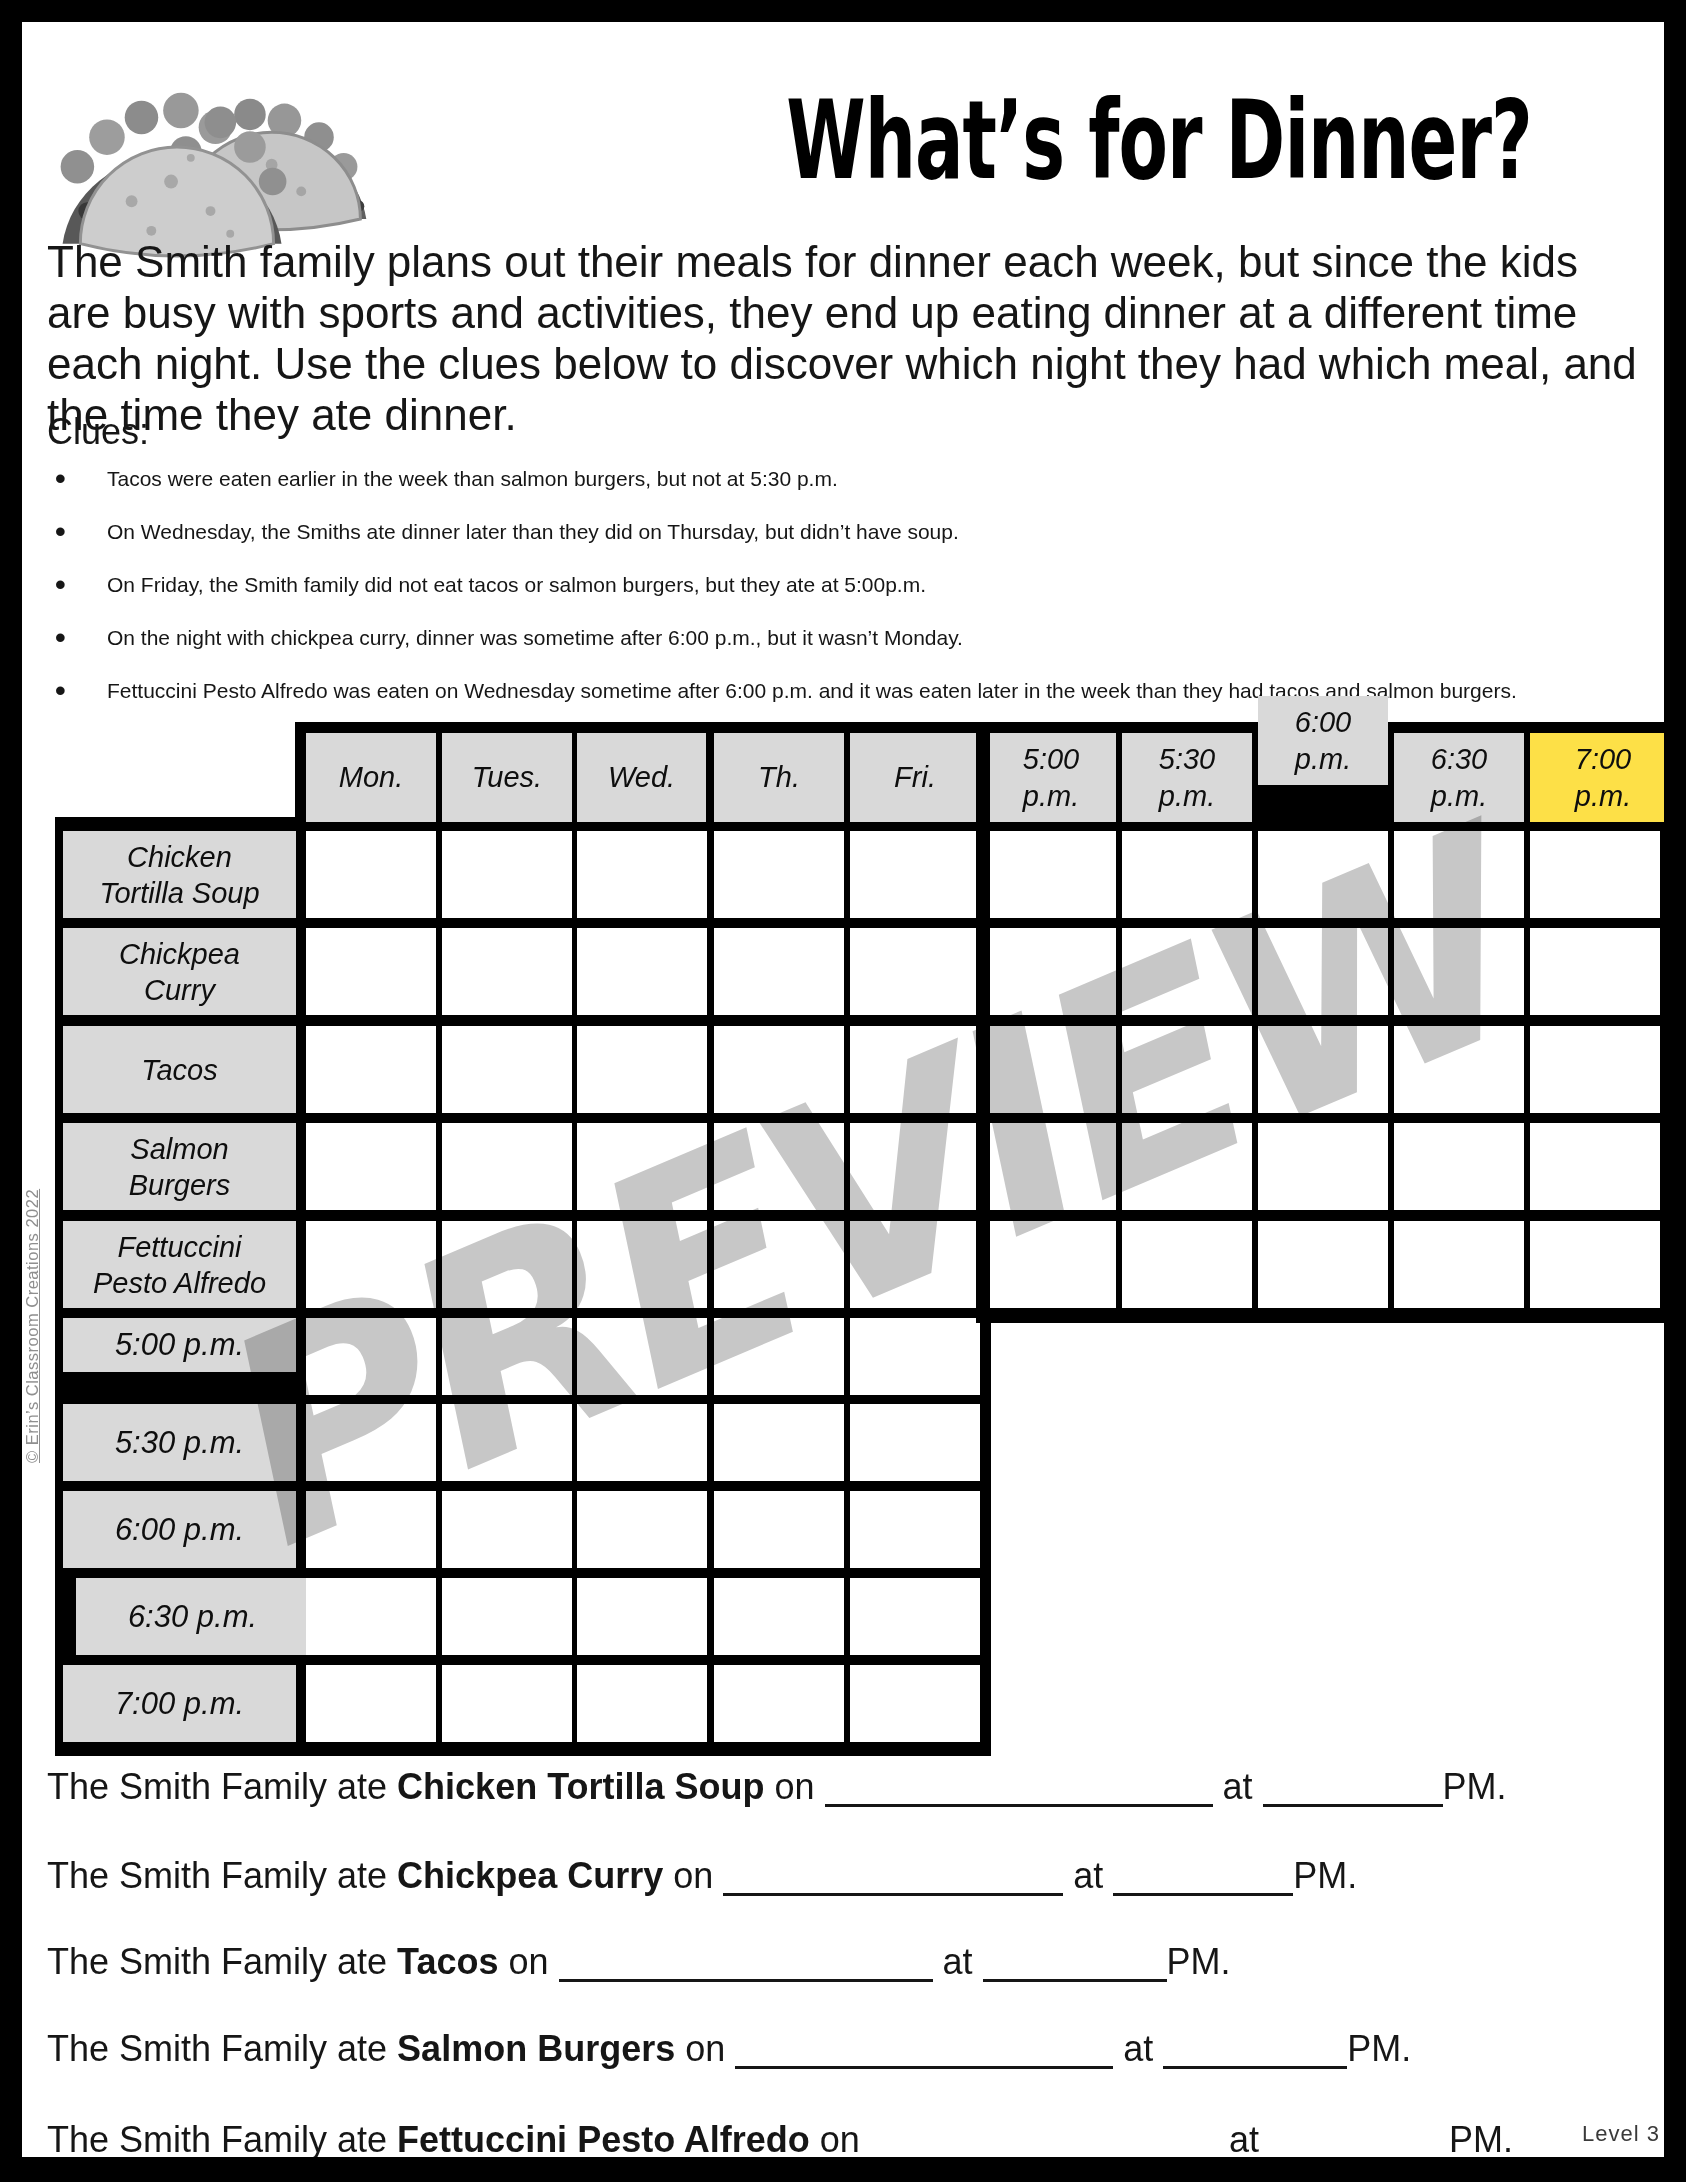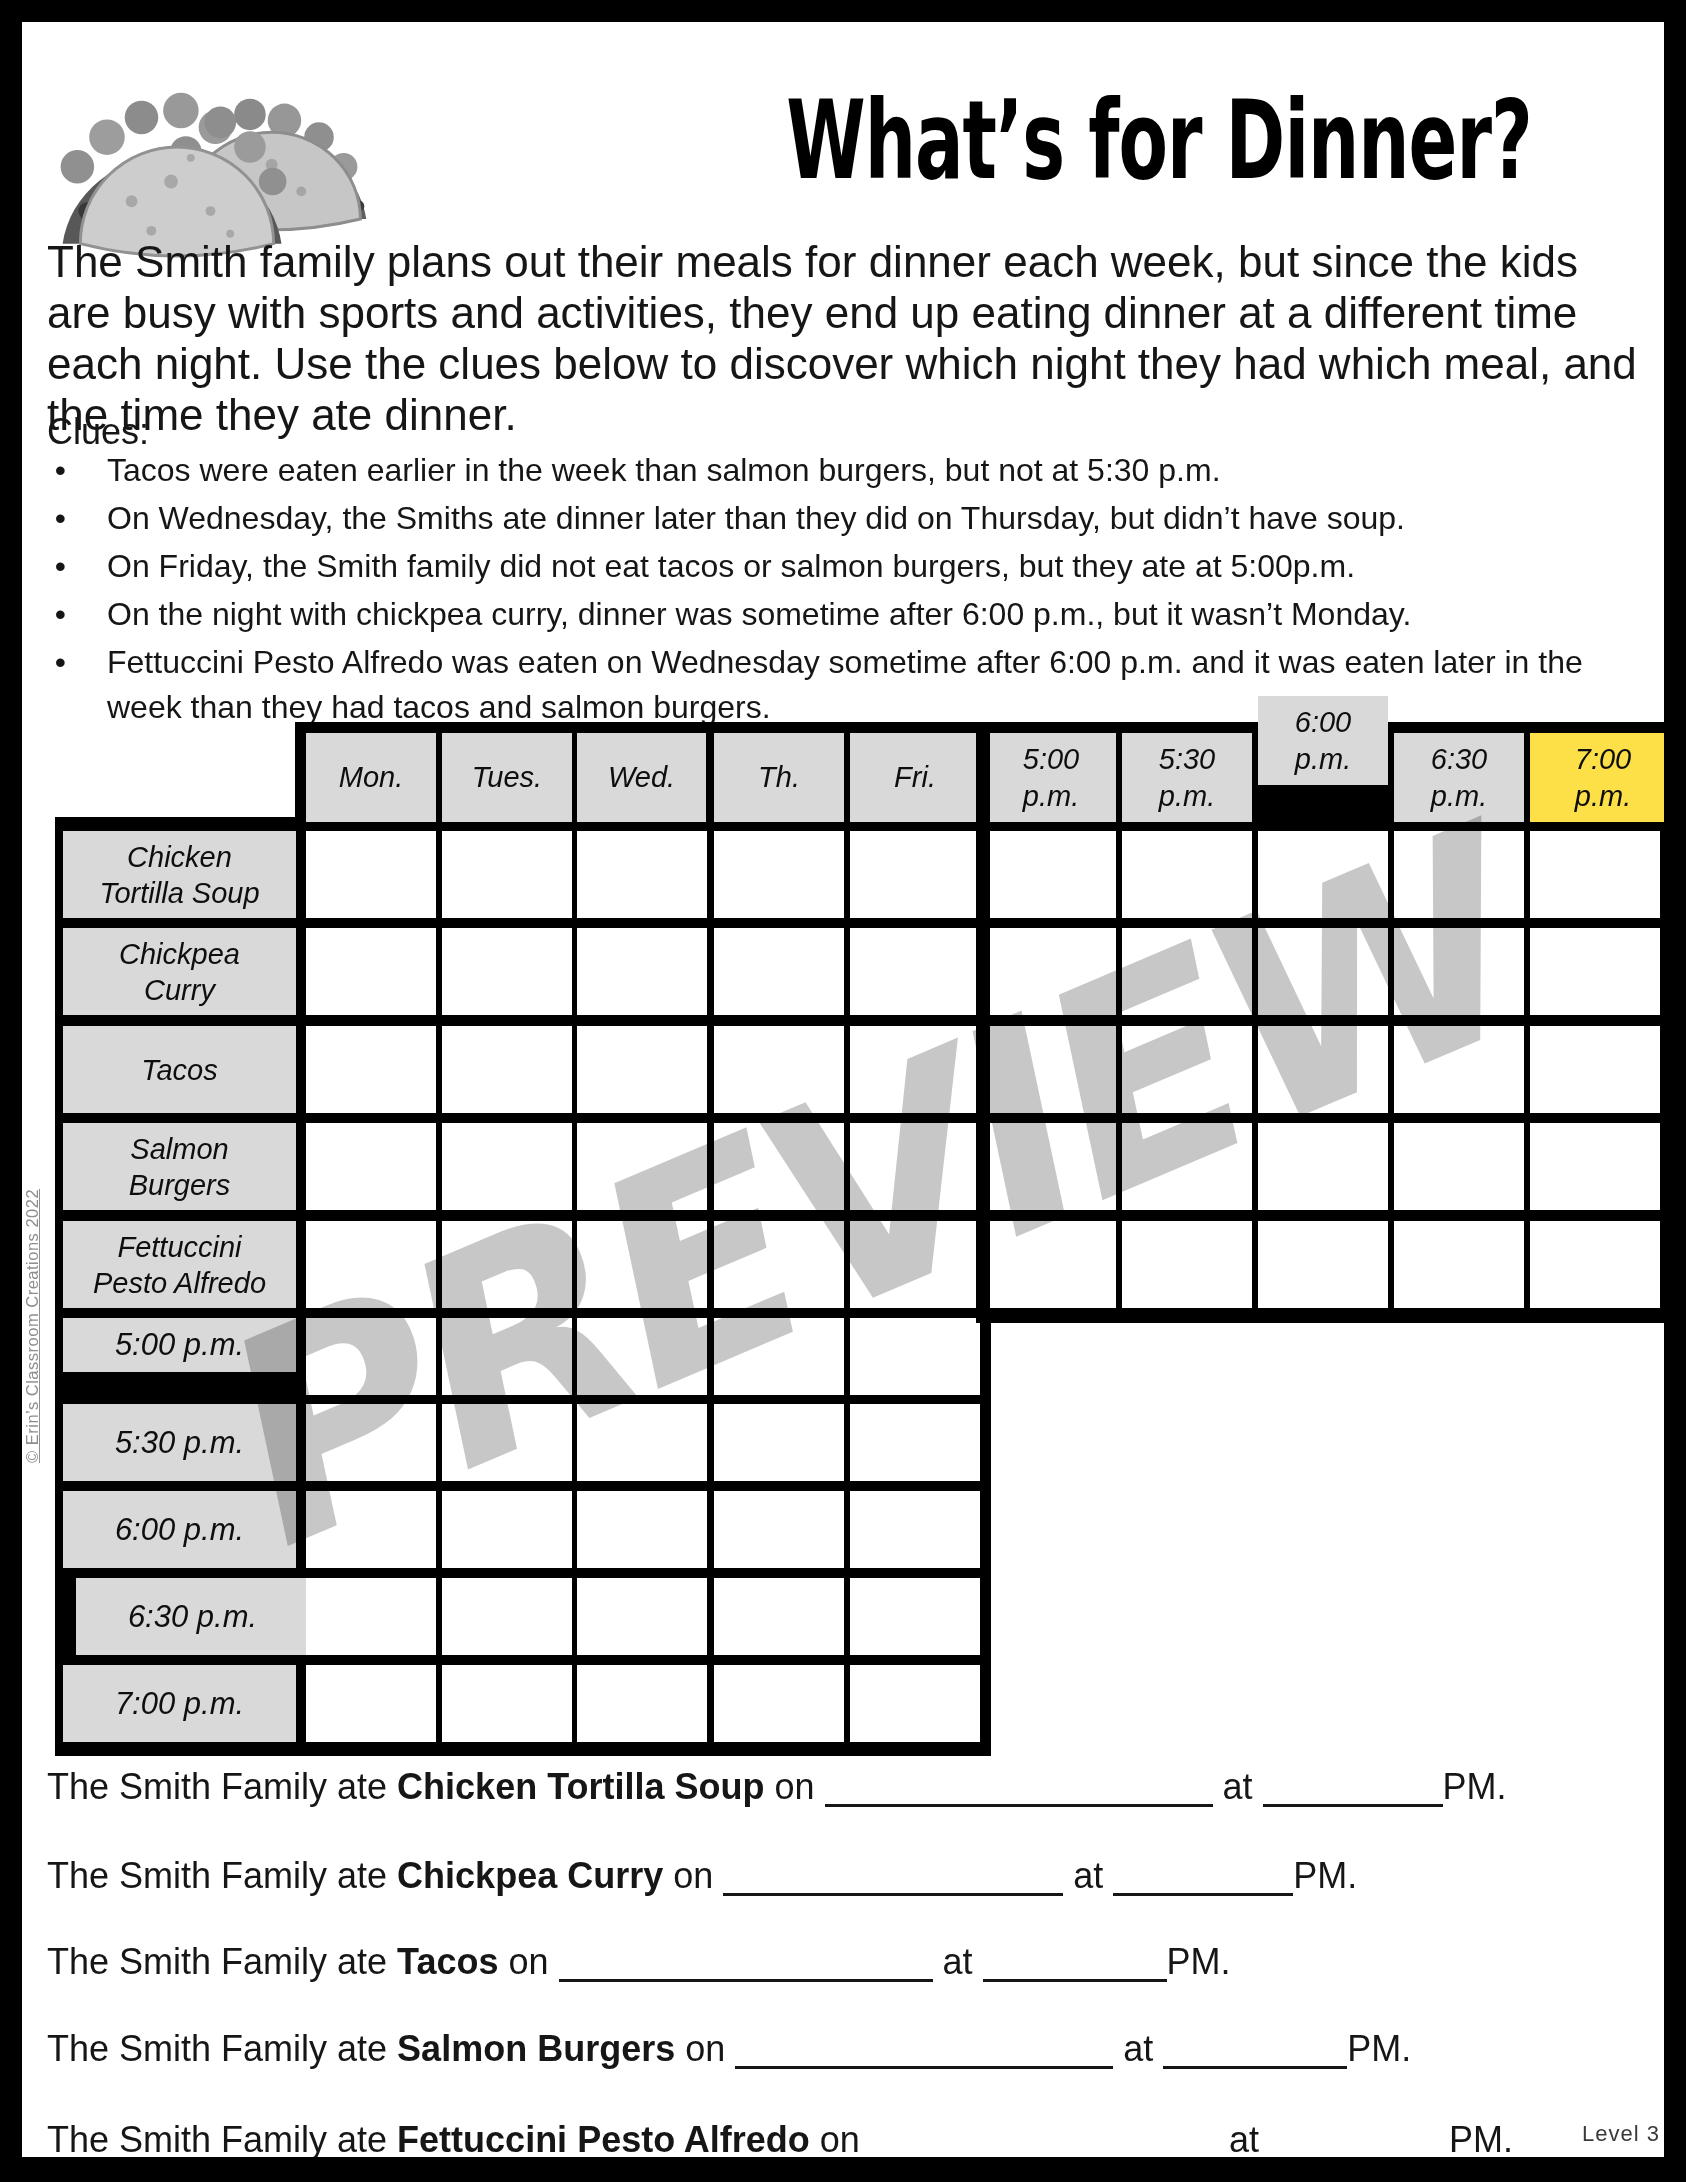--- a/index.html
+++ b/index.html
@@ -6,21 +6,21 @@
   #canvas{position:relative;width:1687px;height:2182px;background:#ffffff;
           font-family:"Liberation Sans",sans-serif;color:#161616;overflow:hidden;margin:0 auto;}
   .frame{position:absolute;background:#000;z-index:40;}
   #title{position:absolute;left:708px;top:76px;width:902px;text-align:center;
          font-family:"DejaVu Sans",sans-serif;font-weight:700;font-size:72px;letter-spacing:-1px;
          transform:scaleY(1.52);transform-origin:50% 0;white-space:nowrap;color:#000;z-index:2;}
   #taco-art{position:absolute;left:33px;top:31px;z-index:2;}
   #intro{position:absolute;left:47px;top:236px;width:1603px;font-size:44px;line-height:51px;z-index:2;}
   #clues-heading{position:absolute;left:47px;top:411px;font-size:36px;z-index:2;}
   #clues{position:absolute;left:47px;top:448px;width:1582px;margin:0;padding:0;list-style:none;z-index:2;}
-  #clues li{position:relative;padding-left:60px;font-size:32px;line-height:45px;margin-bottom:2.9px;}
+  #clues li{position:relative;padding-left:60px;font-size:21px;line-height:45px;margin-bottom:2.9px;margin-top:8px;}
   #clues li::before{content:"\2022";position:absolute;left:7.8px;top:0;font-size:32px;}
   #grid-layer{position:absolute;left:0;top:0;width:100%;height:100%;z-index:5;}
   .bk{position:absolute;background:#000;z-index:5;}
   .cell{position:absolute;background:#fff;z-index:10;}
   .hd,.lbl{position:absolute;background:#d9d9d9;z-index:10;display:flex;flex-direction:column;
            align-items:center;justify-content:center;font-style:italic;font-weight:500;color:#0e0e0e;
            text-align:center;}
   .hd{font-size:29px;line-height:37px;}
   .lbl{font-size:29px;line-height:36px;}
   .lbl.time{font-size:31px;}

